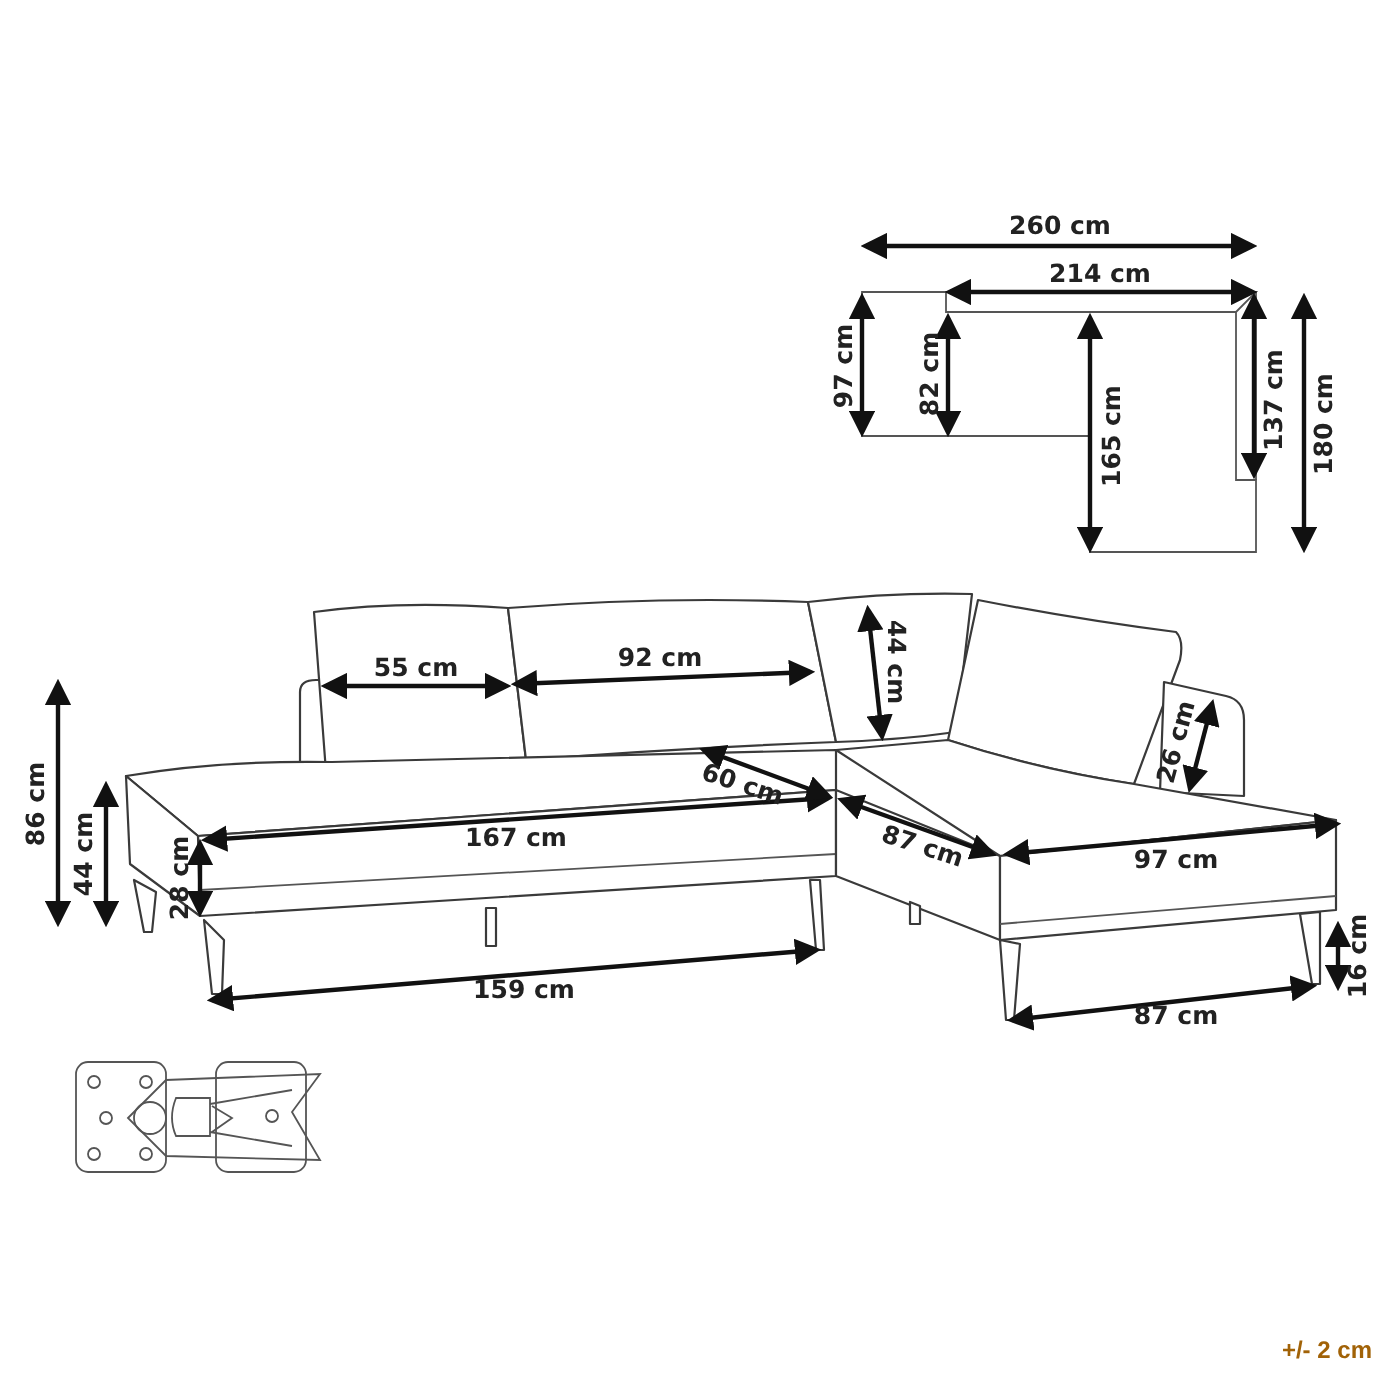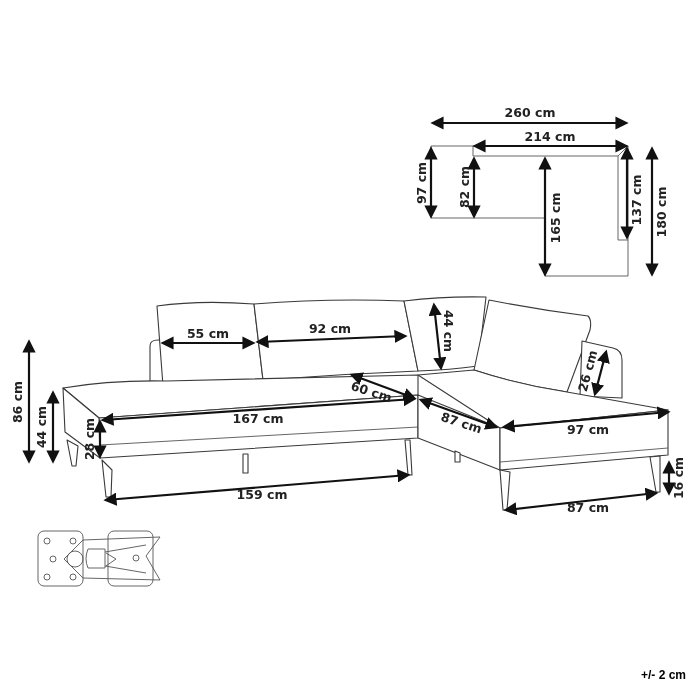--- a/index.html
+++ b/index.html
@@ -3,21 +3,21 @@
   <meta charset="utf-8">
   <style>
     html, body { margin: 0; padding: 0; background: #ffffff; }
     body { width: 700px; height: 700px; position: relative; overflow: hidden;
            font-family: "DejaVu Sans", sans-serif; }
     svg { position: absolute; left: 0; top: 0; }
     .outline { fill: #ffffff; stroke: #3a3a3a; stroke-width: 1.1; stroke-linejoin: round; }
     .thin { fill: none; stroke: #555; stroke-width: 0.9; }
     .dim { stroke: #111; stroke-width: 2.2; fill: none; }
     .lbl { font-family: "DejaVu Sans", sans-serif; font-weight: bold; font-size: 12.5px; fill: #222; }
-    .tol { position: absolute; right: 14px; top: 668px; font-size: 12px; font-weight: bold; color: #000000;
+    .tol { position: absolute; right: 14px; top: 668px; font-size: 12px; font-weight: bold; color: #a16207;
            font-family: "Liberation Sans", sans-serif; }
   </style>
 </head>
 <body>
 
 <svg width="700" height="700" viewBox="0 0 700 700">
   <defs>
     <marker id="ah" viewBox="0 0 10 10" refX="8" refY="5" markerWidth="6" markerHeight="6" orient="auto-start-reverse">
       <path d="M0,0 L10,5 L0,10 z" fill="#111"></path>
     </marker>

